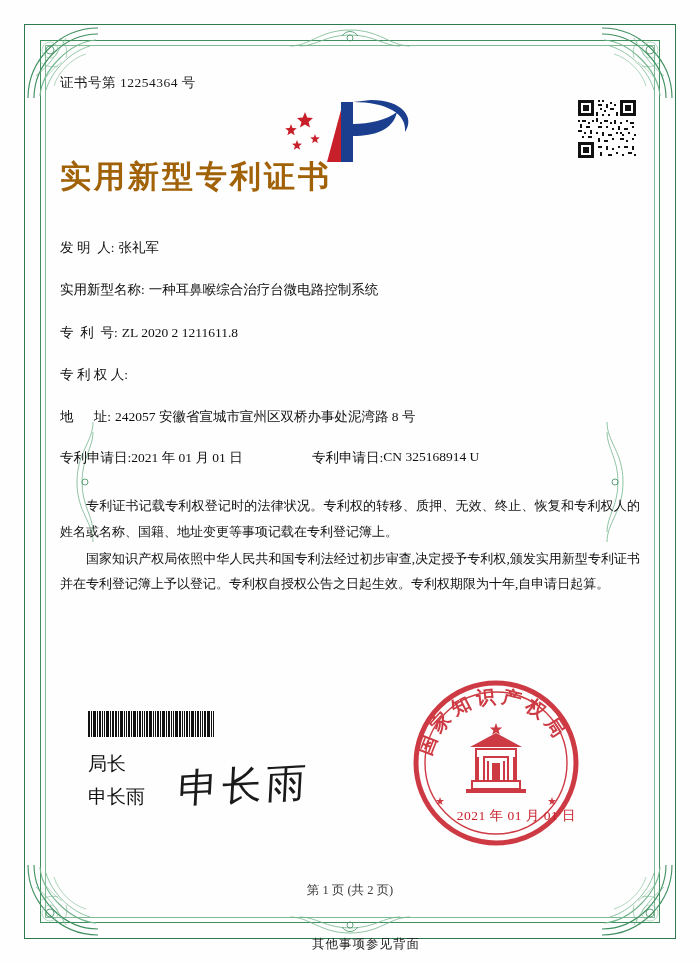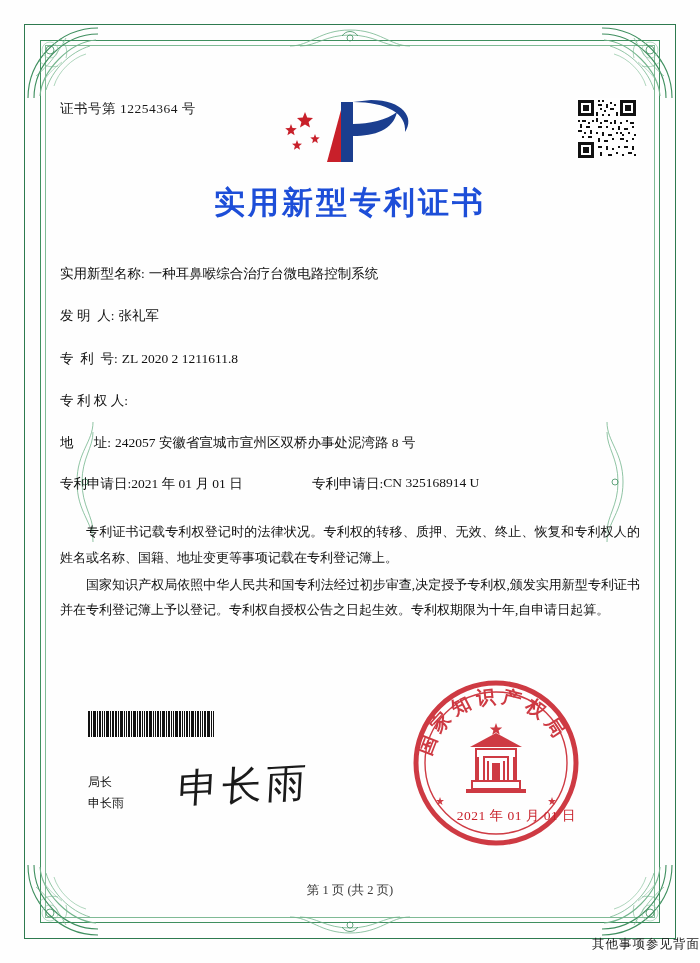--- a/index.html
+++ b/index.html
@@ -63,45 +63,45 @@
 
   
   .content {
     position: absolute;
     left: 60px; top: 58px; right: 60px; bottom: 58px;
   }
   .cert-no {
     font-size: 13.5px;
     color: #1a1a1a;
     letter-spacing: 0.5px;
-    margin-top: 42px;
+    margin-top: 16px;
   }
   
   .logo {
     position: absolute;
     left: 50%;
     top: 38px;
     transform: translateX(-50%);
     width: 150px;
     height: 72px;
   }
   
   .qr {
     position: absolute;
     right: 2px;
     top: 40px;
     width: 62px;
     height: 62px;
   }
   .title {
-    text-align: center;
+    text-align: left;
     font-size: 31px;
     font-weight: bold;
     letter-spacing: 3px;
-    color: #1d4ed8;
+    color: #a16207;
     margin-top: 64px;
     font-family: "Liberation Serif", serif;
   }
   .fields {
     margin-top: 40px;
     font-size: 13.5px;
     color: #111;
   }
   .field {
     display: flex;
@@ -152,21 +152,21 @@
     display: block;
     background: #111;
     height: 26px;
     margin-right: 1px;
   }
   
   .sig-block {
     position: absolute;
     left: 28px;
     bottom: 92px;
-    font-size: 12px;
+    font-size: 19px;
     color: #111;
     line-height: 1.7;
   }
   .handwriting {
     position: absolute;
     left: 118px;
     bottom: 92px;
     font-size: 40px;
     font-family: "Liberation Serif", serif;
     color: #1a1a1a;
@@ -195,21 +195,21 @@
     left: 0; right: 0;
     bottom: 6px;
     text-align: center;
     font-size: 12.5px;
     color: #3a3a3a;
   }
   .footnote {
     position: absolute;
     left: 0; right: 0;
     bottom: 10px;
-    text-align: right;
+    text-align: center;
     font-size: 12.5px;
     color: #1a1a1a;
     letter-spacing: 1px;
     padding-left: 32px;
   }
 </style>
 </head>
 <body>
 
 <div class="page">
@@ -426,26 +426,26 @@
           <rect x="20" y="20" width="2" height="2"></rect>
             <rect x="44" y="34" width="2" height="2"></rect>
         </g>
       </svg>
     </div>
 
     <div class="title">实用新型专利证书</div>
 
     <div class="fields">
       <div class="field">
+        <span class="lbl">发 明  人:</span>
+        <span class="val">张礼军</span>
+      </div>
+      <div class="field">
         <span class="lbl">实用新型名称:</span>
         <span class="val">一种耳鼻喉综合治疗台微电路控制系统</span>
-      </div>
-      <div class="field">
-        <span class="lbl">发 明  人:</span>
-        <span class="val">张礼军</span>
       </div>
       <div class="field">
         <span class="lbl">专  利  号:</span>
         <span class="val">ZL 2020 2 1211611.8</span>
       </div>
       <div class="field">
         <span class="lbl">专 利 权 人:</span>
       </div>
       <div class="field">
         <span class="lbl">地      址:</span>

